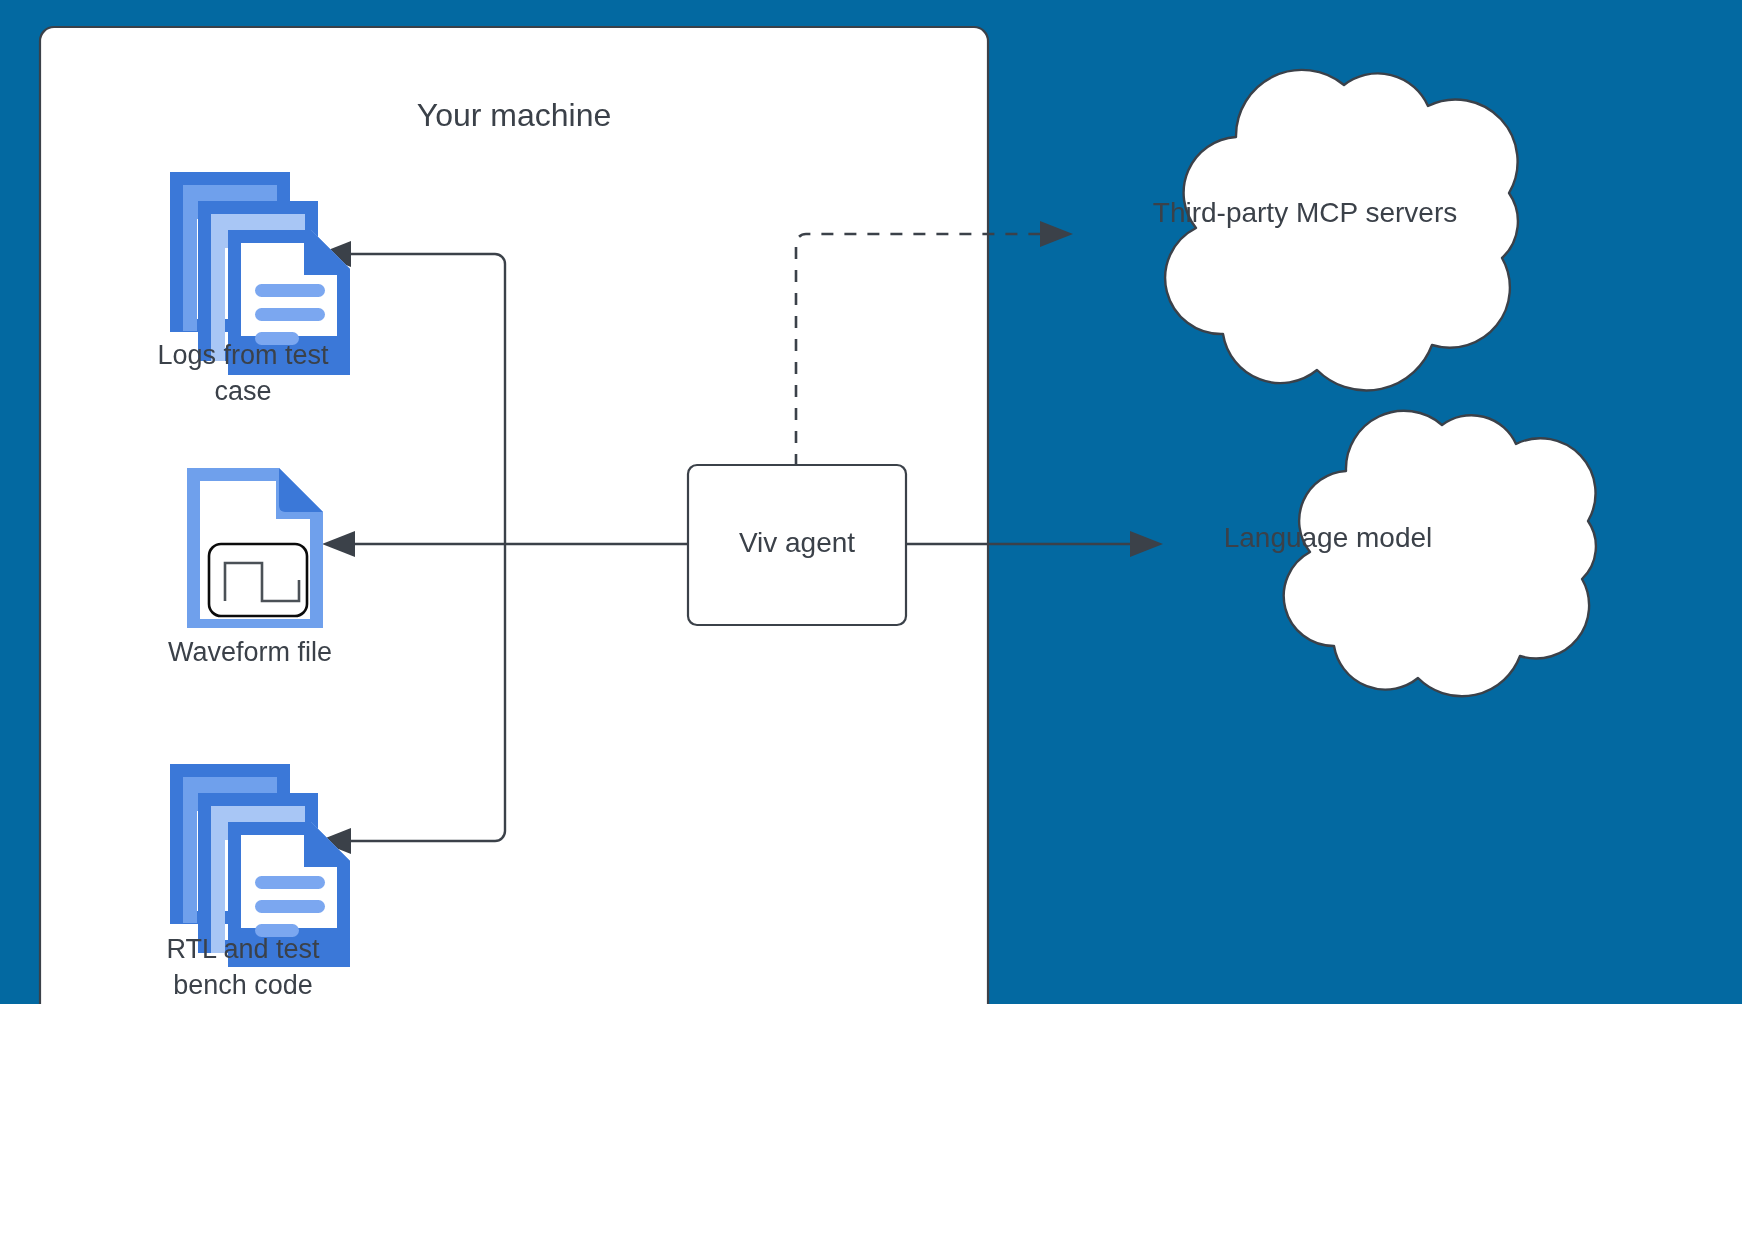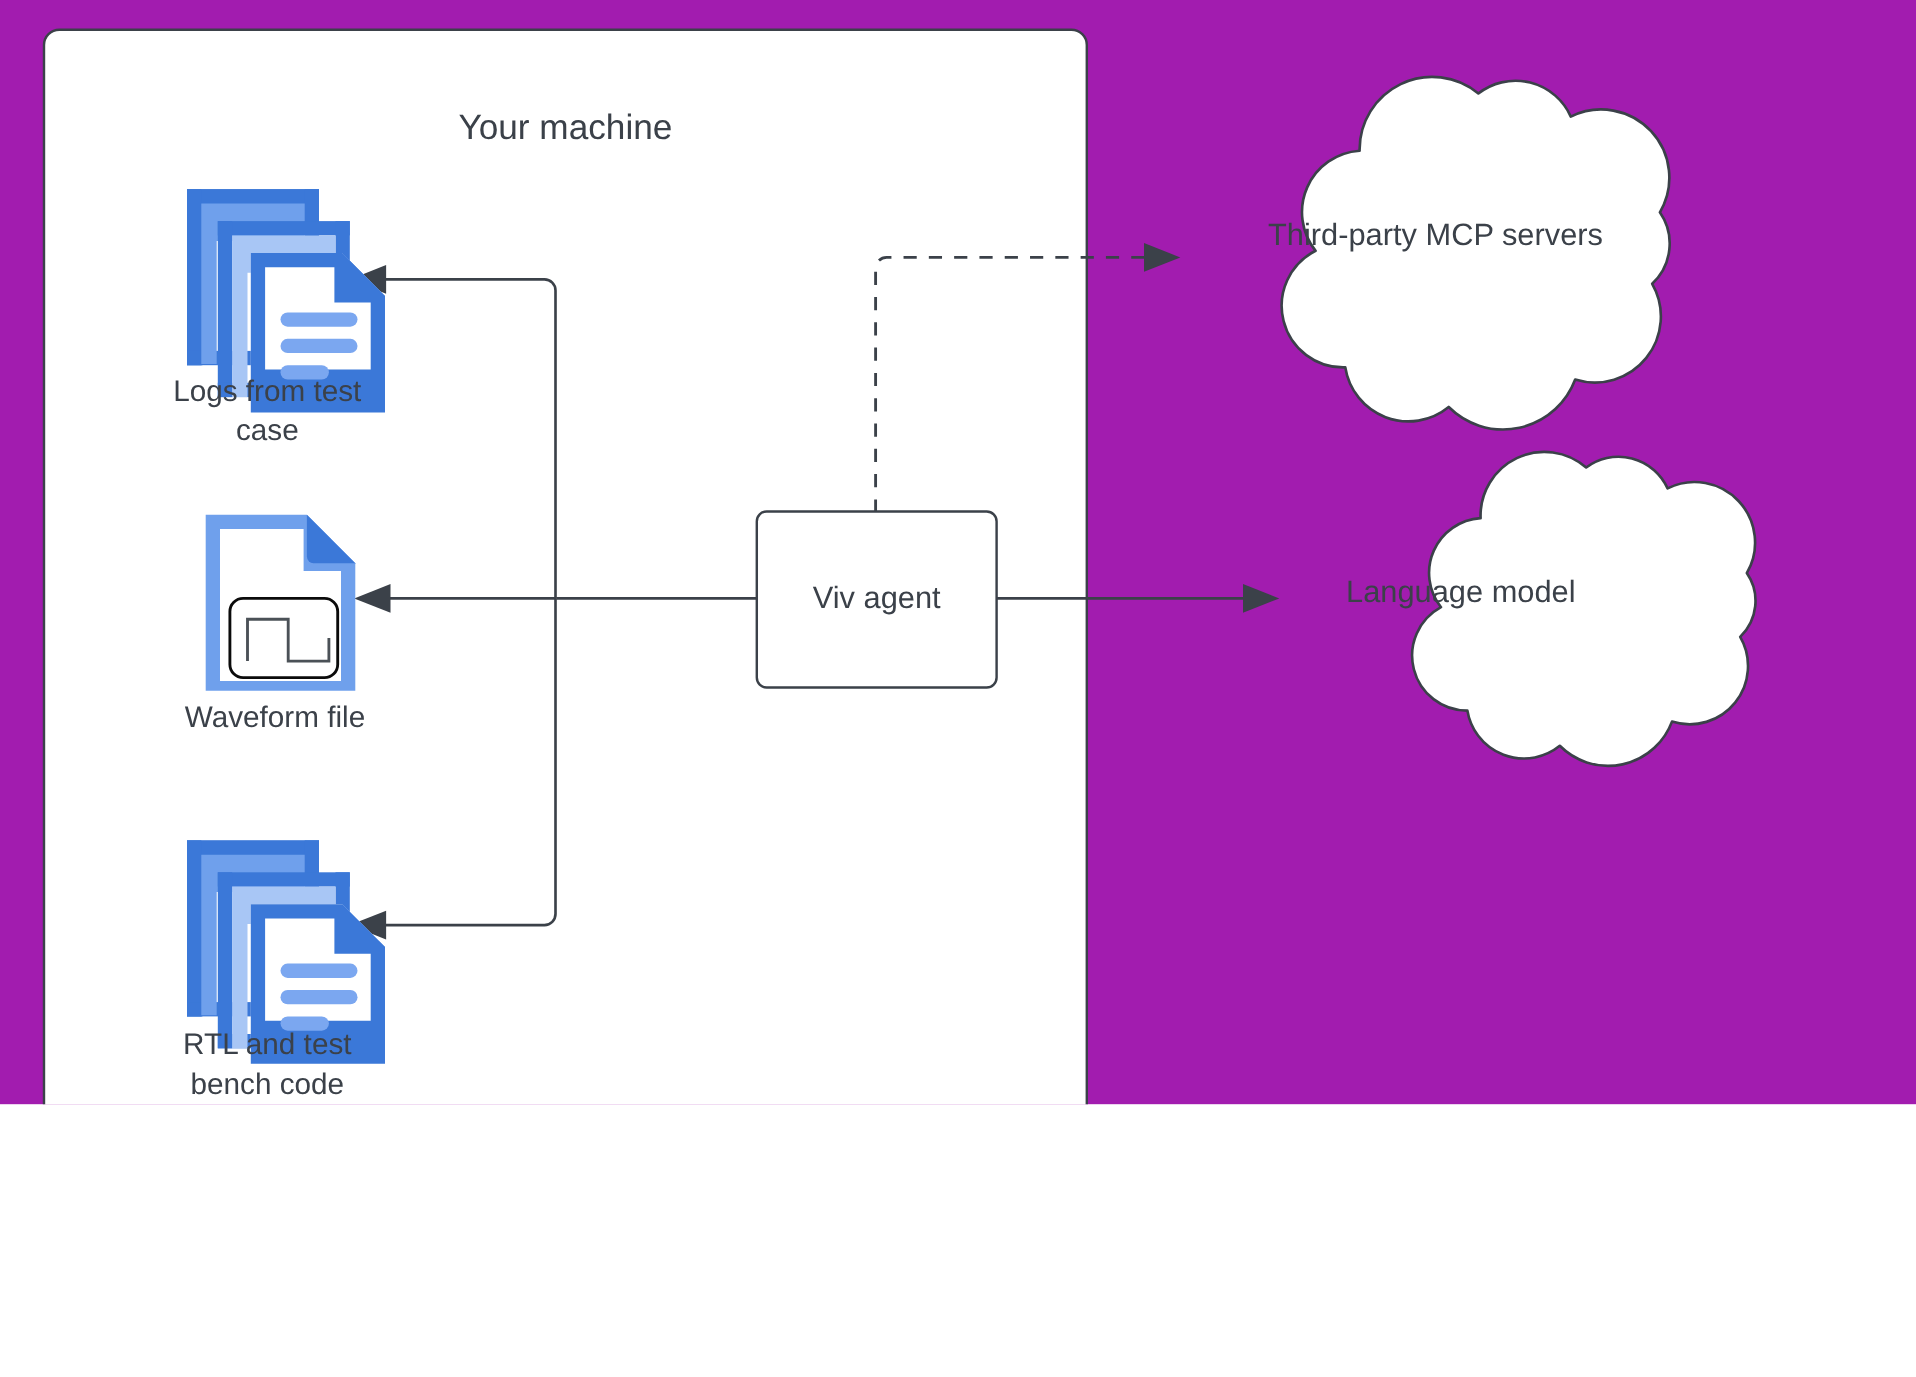--- a/index.html
+++ b/index.html
@@ -7,21 +7,21 @@
     padding: 0;
     background: #ffffff;
   }
   body {
     font-family: "Liberation Sans", sans-serif;
   }
   #stage {
     position: relative;
     width: 1742px;
     height: 1004px;
-    background: #a21caf;
+    background: #0369a1;
     overflow: hidden;
   }
   #diagram-svg {
     position: absolute;
     left: 0;
     top: 0;
     width: 1742px;
     height: 1252px;
   }
   .node-label {

